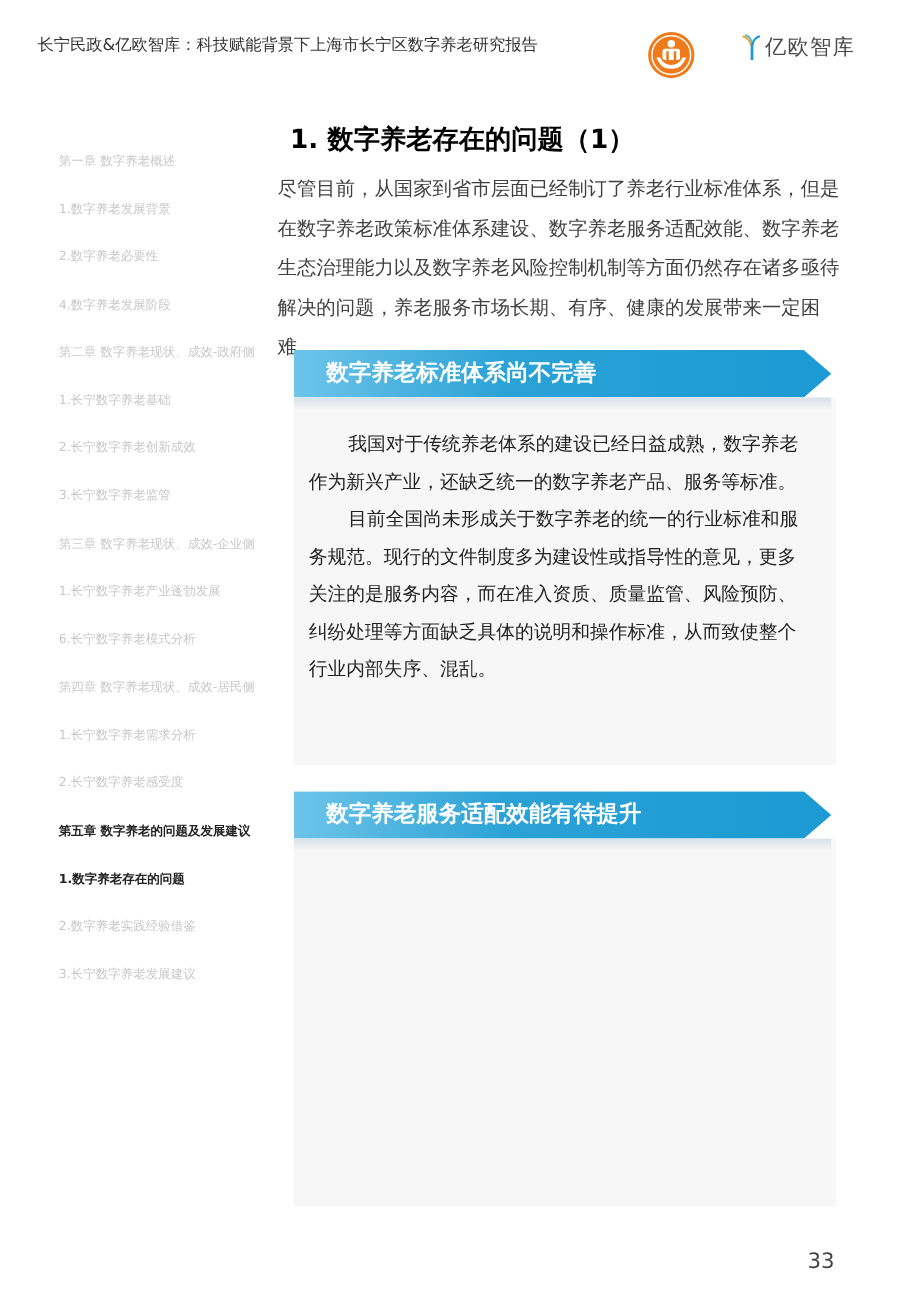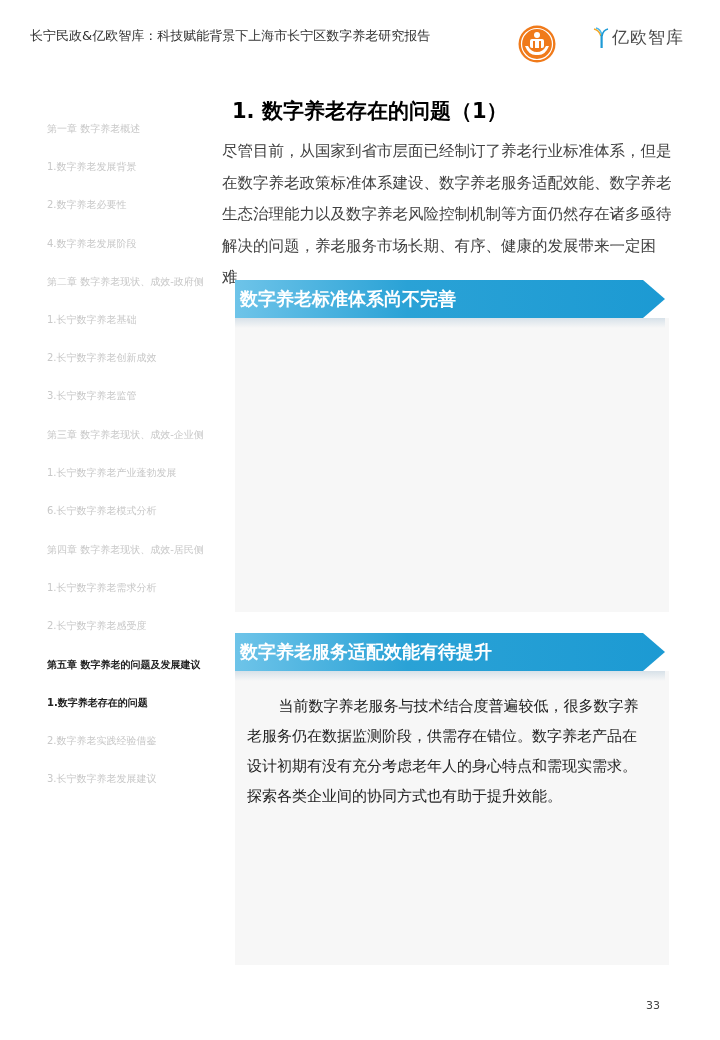--- a/index.html
+++ b/index.html
@@ -32,35 +32,35 @@
     .intro {
       position: absolute; left: 222px; top: 136px; width: 462px;
       font-size: 15.5px; line-height: 31.5px; color: #404040;
     }
 
     .banner {
       position: absolute; left: 235px; width: 430px; height: 38px;
       background: linear-gradient(90deg, #6ec4e9 0%, #2aa2d6 40%, #1c9ad3 100%);
       clip-path: polygon(0 0, 408px 0, 430px 19px, 408px 38px, 0 38px);
       color: #fff; font-size: 18px; font-weight: bold;
-      padding-left: 5px; line-height: 38px;
+      padding-left: 26px; line-height: 38px;
     }
     .banner-shadow {
       position: absolute; left: 235px; width: 430px; height: 10px;
       background: linear-gradient(180deg, rgba(120,160,190,0.25), rgba(255,255,255,0));
     }
     .box {
       position: absolute; left: 235px; width: 434px;
       background: #f7f7f7; padding: 6px 20px 0 12px;
       font-size: 15px; line-height: 30px; color: #222;
     }
     .box p { text-indent: 2.1em; }
 
     .page-number {
-      position: absolute; left: 646px; top: 999px; font-size: 11px; color: #444;
+      position: absolute; left: 646px; top: 999px; font-size: 17px; color: #444;
     }
   </style>
 </head>
 <body>
 
 <div class="header-title">长宁民政&amp;亿欧智库：科技赋能背景下上海市长宁区数字养老研究报告</div>
 
 <svg class="logo-civil" viewBox="0 0 40 40">
   <circle cx="20" cy="20" r="18.5" fill="#f07a1a"></circle>
   <circle cx="20" cy="20" r="15.5" fill="none" stroke="#fff" stroke-width="1.2"></circle>
@@ -104,24 +104,25 @@
 
 <h1 class="page-title">1. 数字养老存在的问题（1）</h1>
 <p class="intro">尽管目前，从国家到省市层面已经制订了养老行业标准体系，但是在数字养老政策标准体系建设、数字养老服务适配效能、数字养老生态治理能力以及数字养老风险控制机制等方面仍然存在诸多亟待解决的问题，养老服务市场长期、有序、健康的发展带来一定困难。</p>
 
 <div class="banner" style="top:280px">
   <span>数字养老标准体系尚不完善</span>
 </div>
 <div class="box" style="top:318px; height:294px;">
   <div class="banner-shadow" style="position:absolute; left:0; top:0;"></div>
   <div style="height:16px"></div>
+  <p>我国对于传统养老体系的建设已经日益成熟，数字养老作为新兴产业，还缺乏统一的数字养老产品、服务等标准。</p>
+  <p>目前全国尚未形成关于数字养老的统一的行业标准和服务规范。现行的文件制度多为建设性或指导性的意见，更多关注的是服务内容，而在准入资质、质量监管、风险预防、纠纷处理等方面缺乏具体的说明和操作标准，从而致使整个行业内部失序、混乱。</p>
 </div>
 
 <div class="banner" style="top:633px">
   <span>数字养老服务适配效能有待提升</span>
 </div>
 <div class="box" style="top:671px; height:294px;">
   <div class="banner-shadow" style="position:absolute; left:0; top:0;"></div>
   <div style="height:14px"></div>
-  <p>当前数字养老服务与技术结合度普遍较低，很多数字养老服务仍在数据监测阶段，供需存在错位。数字养老产品在设计初期有没有充分考虑老年人的身心特点和需现实需求。探索各类企业间的协同方式也有助于提升效能。</p>
 </div>
 
 <div class="page-number">33</div>
 
 </body></html>

